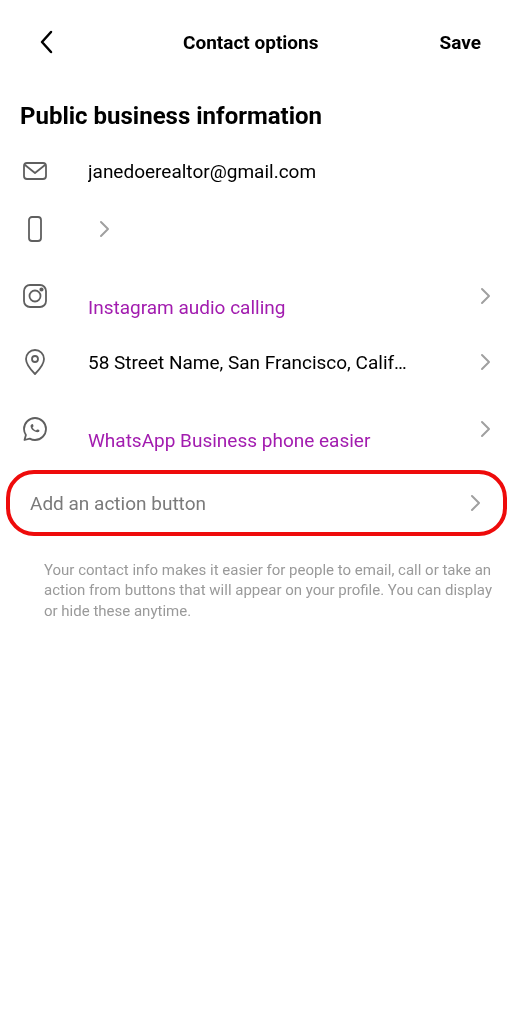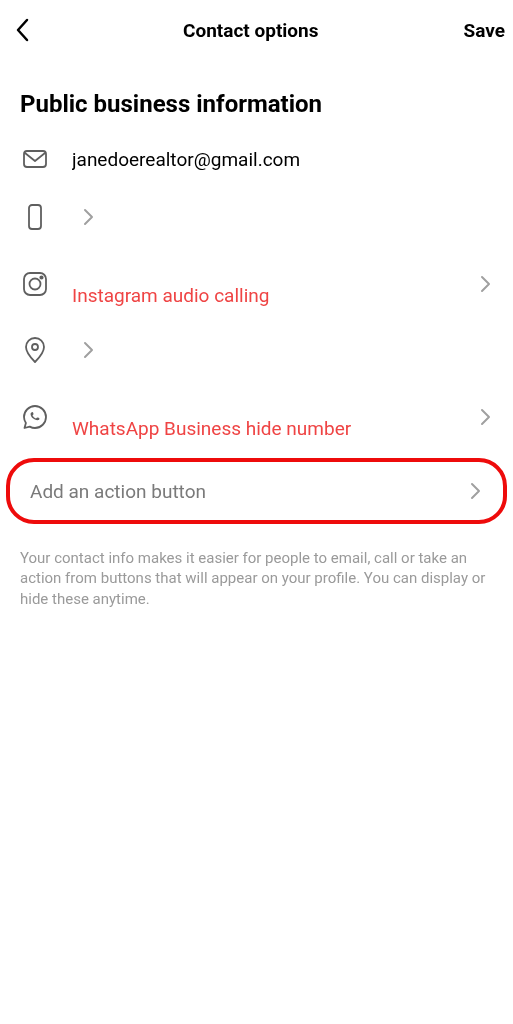--- a/index.html
+++ b/index.html
@@ -11,22 +11,23 @@
       font-family: -apple-system, BlinkMacSystemFont, "Segoe UI", Roboto, Helvetica, Arial, sans-serif;
       width: 513px;
       height: 1024px;
       background: #ffffff;
       color: #000000;
     }
     .header {
       display: flex;
       align-items: center;
       justify-content: space-between;
-      padding: 15px 8px;
+      padding: 15px 32px;
       height: 60px;
+      margin-top: 12px;
     }
     .back-btn {
       display: flex;
       align-items: center;
       justify-content: center;
       width: 30px;
       height: 30px;
       cursor: pointer;
     }
     .back-btn svg {
@@ -49,20 +50,21 @@
       font-size: 24px;
       font-weight: 700;
       padding: 30px 20px 12px 20px;
     }
     .row {
       display: flex;
       align-items: center;
       padding: 14px 20px;
       min-height: 58px;
       cursor: pointer;
+      gap: 16px;
     }
     .row-icon {
       width: 30px;
       height: 30px;
       display: flex;
       align-items: center;
       justify-content: center;
       margin-right: 22px;
       color: #5f5f5f;
       flex-shrink: 0;
@@ -73,21 +75,21 @@
     }
     .row-text {
       flex: 1;
       font-size: 19px;
       color: #000;
       white-space: nowrap;
       overflow: hidden;
       text-overflow: ellipsis;
     }
     .row-text.placeholder {
-      color: #ef4444;
+      color: #a21caf;
       margin-top: 24px;
     }
     .chevron {
       width: 14px;
       height: 20px;
       color: #a0a0a0;
       flex-shrink: 0;
       margin-left: 10px;
     }
     .chevron svg {
@@ -108,20 +110,21 @@
     .highlight-box {
       border: 4px solid #ee0b0b;
       border-radius: 28px;
       margin: 4px 6px 0 6px;
     }
     .info-text {
       color: #9a9a9a;
       font-size: 15px;
       line-height: 1.35;
       padding: 24px 20px 0 20px;
+      margin-left: 24px;
     }
   </style>
 </head>
 <body>
 
 <div class="header">
   <div class="back-btn">
     <svg viewBox="0 0 16 24" fill="none" stroke="currentColor" stroke-width="2.5" stroke-linecap="round" stroke-linejoin="round">
       <polyline points="12,2 3,12 12,22"></polyline>
     </svg>
@@ -171,35 +174,36 @@
   </div>
 </div>
 
 <div class="row">
   <div class="row-icon">
     <svg viewBox="0 0 28 28" fill="none" stroke="currentColor" stroke-width="1.8" stroke-linecap="round" stroke-linejoin="round">
       <path d="M14 26 C14 26 5 17 5 11 C5 6 9 2 14 2 C19 2 23 6 23 11 C23 17 14 26 14 26 Z"></path>
       <circle cx="14" cy="11" r="3"></circle>
     </svg>
   </div>
+  <div class="row-text">58 Street Name, San Francisco, Calif…</div>
   <div class="chevron">
     <svg viewBox="0 0 14 20" fill="none" stroke="currentColor" stroke-width="2" stroke-linecap="round" stroke-linejoin="round">
       <polyline points="3,3 10,10 3,17"></polyline>
     </svg>
   </div>
 </div>
 
 <div class="row">
   <div class="row-icon">
     <svg viewBox="0 0 28 28" fill="none" stroke="currentColor" stroke-width="1.8" stroke-linecap="round" stroke-linejoin="round">
       <path d="M14 3 C8 3 3 8 3 14 C3 16.2 3.7 18.2 4.9 19.9 L3.5 25 L8.8 23.6 C10.4 24.5 12.1 25 14 25 C20 25 25 20 25 14 C25 8 20 3 14 3 Z"></path>
       <path d="M10 10 C10 10 10.5 9 11.5 9 C12 9 12.5 10.5 12.5 11 C12.5 11.5 12 12 11.5 12.5 C12 13.5 13.5 15 15 15.5 C15.5 15 16 14.5 16.5 14.5 C17 14.5 18.5 15 18.5 15.5 C18.5 16.5 17.5 17 17.5 17 C16 17.5 13 16.5 11.5 15 C10 13.5 9 10.5 10 10 Z" fill="currentColor" stroke="none"></path>
     </svg>
   </div>
-  <div class="row-text placeholder">WhatsApp Business hide number</div>
+  <div class="row-text placeholder">WhatsApp Business phone easier</div>
   <div class="chevron">
     <svg viewBox="0 0 14 20" fill="none" stroke="currentColor" stroke-width="2" stroke-linecap="round" stroke-linejoin="round">
       <polyline points="3,3 10,10 3,17"></polyline>
     </svg>
   </div>
 </div>
 
 <div class="highlight-box">
   <div class="action-row">
     <div class="row-text">Add an action button</div>

